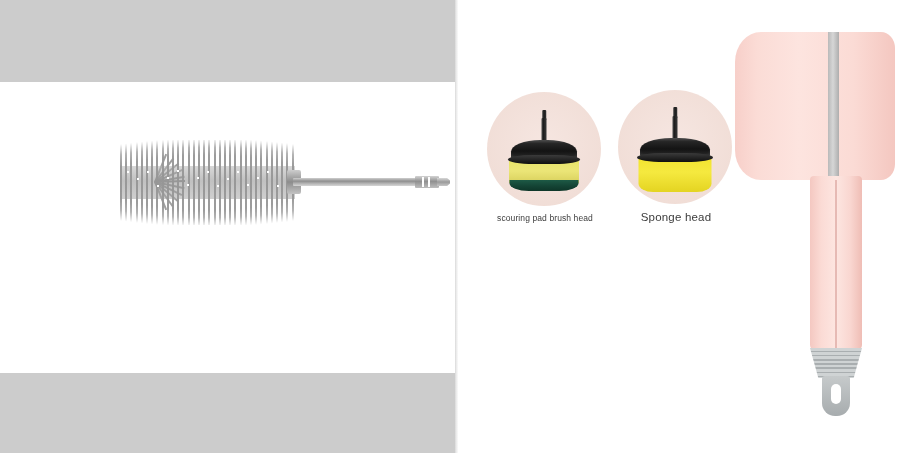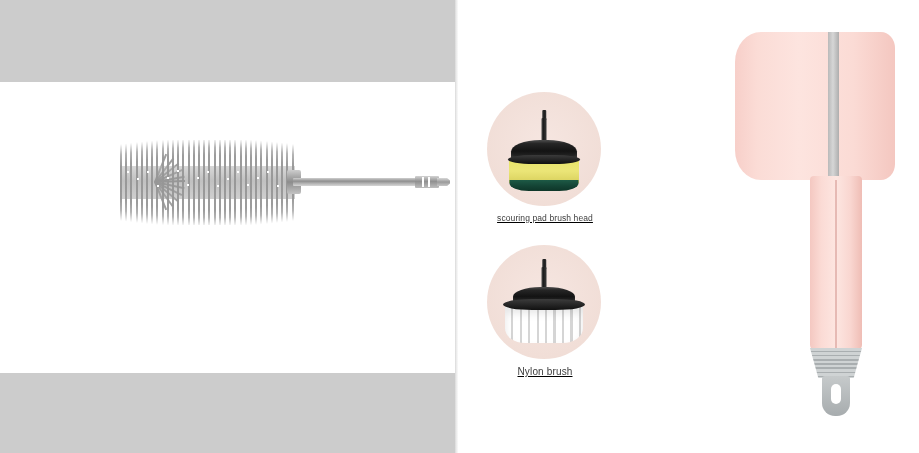--- a/index.html
+++ b/index.html
@@ -150,21 +150,20 @@
     position: absolute;
     left: 458px; top: 0;
     width: 461px; height: 453px;
     background: #ffffff;
   }
 
   
   .attachment {
     position: absolute;
     width: 116px;
-    text-decoration: underline;
   }
   .att-circle {
     position: relative;
     width: 114px; height: 114px;
     border-radius: 50%;
     background: radial-gradient(circle at 50% 45%, #f6e6e1 0%, #f1ded7 70%, #eedad2 100%);
     overflow: hidden;
   }
   .att-label {
     text-align: center;
@@ -375,31 +374,31 @@
         <div class="stem-tip" id="a1-stemtip"></div>
         <div class="stem" id="a1-stem"></div>
         <div id="a1-sponge"></div>
         <div id="a1-pad"></div>
         <div class="cap" id="a1-cap"></div>
         <div class="cap-lip" id="a1-caplip"></div>
       </div>
       <div class="att-label small">scouring pad brush head</div>
     </div>
 
-
-    <div class="attachment" id="att-3">
+    <div class="attachment" id="att-2">
       <div class="att-circle">
-        <div class="stem-tip" id="a3-stemtip"></div>
-        <div class="stem" id="a3-stem"></div>
-        <div id="a3-bristles"></div>
-        <div class="cap" id="a3-cap"></div>
-        <div class="cap-lip" id="a3-caplip"></div>
+        <div class="stem-tip" id="a2-stemtip"></div>
+        <div class="stem" id="a2-stem"></div>
+        <div id="a2-sponge"></div>
+        <div class="cap" id="a2-cap"></div>
+        <div class="cap-lip" id="a2-caplip"></div>
       </div>
-      <div class="att-label normal">Nylon brush</div>
+      <div class="att-label medium">Sponge head</div>
     </div>
+
 
 
     <div id="device">
       <div id="dev-head"></div>
       <div id="dev-head-stripe"></div>
       <div id="dev-handle"></div>
       <div id="dev-handle-seam"></div>
       <div id="dev-cuff"></div>
       <div id="dev-loop"></div>
       <div id="dev-loop-hole"></div>

